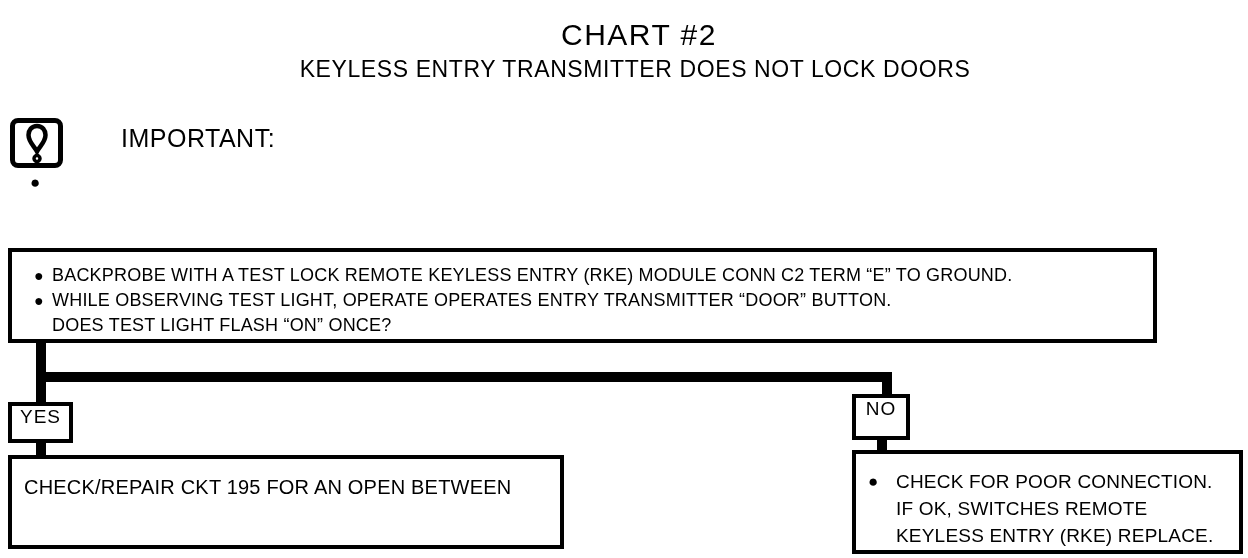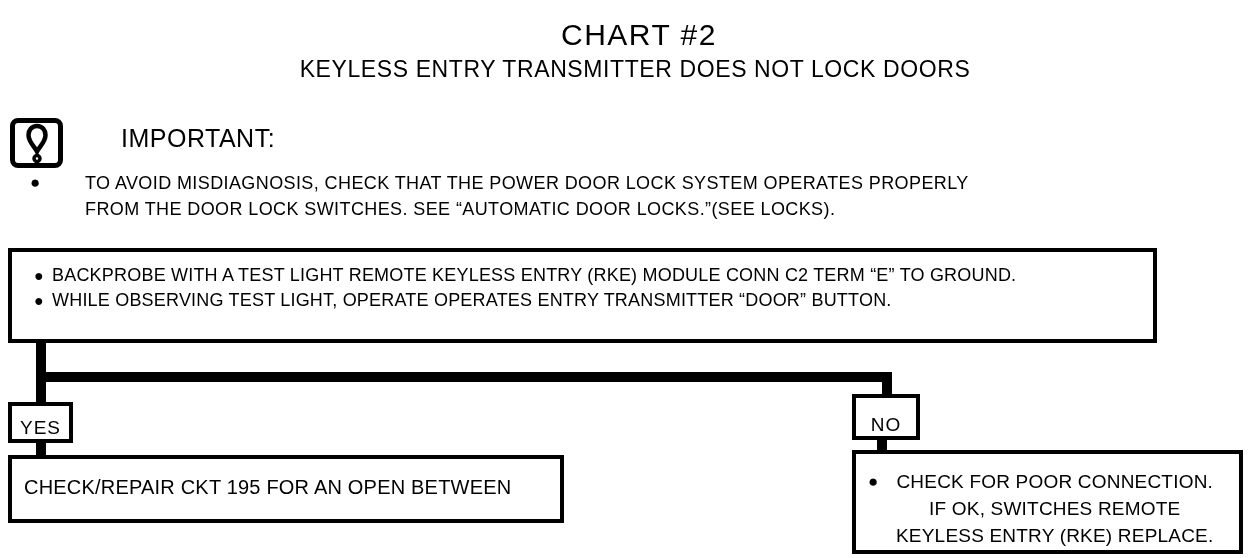--- a/index.html
+++ b/index.html
@@ -58,74 +58,74 @@
   .conn { position:absolute; background:#000; }
   .conn-v-left  { left:36px;  top:341px; width:10px; height:64px; }
   .conn-h       { left:36px;  top:372px; width:856px; height:10px; }
   .conn-v-right { left:882px; top:372px; width:10px; height:26px; }
   .conn-stub-yes{ left:36px;  top:440px; width:10px; height:18px; }
   .conn-stub-no { left:877px; top:437px; width:10px; height:16px; }
   
   .decision-box {
     position:absolute;
     border:4px solid #000; background:#fff;
-    display:flex; align-items:flex-end; justify-content:center;
+    display:flex; align-items:flex-start; justify-content:center;
     font-size:19px; letter-spacing:1px;
   }
   .yes-box { left:8px;  top:402px; width:65px; height:41px; }
-  .no-box  { left:852px; top:394px; width:68px; height:46px; }
+  .no-box  { left:852px; top:394px; width:58px; height:46px; }
   
   .result-left {
     position:absolute; left:8px; top:455px;
-    width:556px; height:68px;
+    width:556px; height:94px;
     border:4px solid #000; background:#fff;
     padding:13px 0 0 12px;
     font-size:20px; line-height:30px; letter-spacing:0.2px;
   }
   .result-right {
     position:absolute; left:852px; top:450px;
     width:391px; height:104px;
     border:4px solid #000; background:#fff;
     display:flex; padding-top:14px;
   }
   .result-right .bullet { width:40px; padding-left:12px; font-size:17px; line-height:27px; }
-  .result-right .lines  { font-size:19px; line-height:27px; letter-spacing:0.2px;text-align:center; }
+  .result-right .lines  { font-size:19px; line-height:27px; letter-spacing:0.2px; }
 </style>
 </head>
 <body>
 
 <div class="page">
 
   <div class="chart-title">CHART #2</div>
   <div class="chart-subtitle">KEYLESS ENTRY TRANSMITTER DOES NOT LOCK DOORS</div>
 
   <div class="icon-box">
     <svg width="26" height="40" viewBox="0 0 26 40">
       <path d="M13 3 C18.5 3 21.5 7.5 21.5 12 C21.5 19 15.5 23.5 13 28.5 C10.5 23.5 4.5 19 4.5 12 C4.5 7.5 7.5 3 13 3 Z" fill="none" stroke="#000" stroke-width="4.5"></path>
       <circle cx="13" cy="35.5" r="3" fill="none" stroke="#000" stroke-width="3.5"></circle>
     </svg>
   </div>
   <div class="important-label">IMPORTANT:</div>
 
   <div class="important-item">
     <span class="bullet">●</span>
-    <span class="lines">
-      <span>TO AVOID MISDIAGNOSIS, CHECK THAT THE POWER DOOR LOCK SYSTEM OPERATES PROPERLY</span><br>
-      <span>FROM THE DOOR LOCK SWITCHES.  SEE “AUTOMATIC DOOR LOCKS.”(SEE LOCKS).</span>
-    </span>
   </div>
 
   <div class="question-box">
     <div class="q-row">
       <span class="bullet">●</span>
-      <span class="txt">BACKPROBE WITH A TEST LIGHT REMOTE KEYLESS ENTRY (RKE) MODULE CONN C2 TERM “E” TO GROUND.</span>
+      <span class="txt">BACKPROBE WITH A TEST LOCK REMOTE KEYLESS ENTRY (RKE) MODULE CONN C2 TERM “E” TO GROUND.</span>
     </div>
     <div class="q-row">
       <span class="bullet">●</span>
       <span class="txt">WHILE OBSERVING TEST LIGHT, OPERATE OPERATES ENTRY TRANSMITTER “DOOR” BUTTON.</span>
+    </div>
+    <div class="q-row">
+      <span class="bullet"></span>
+      <span class="txt">DOES TEST LIGHT FLASH “ON” ONCE?</span>
     </div>
   </div>
 
   <div class="conn conn-v-left"></div>
   <div class="conn conn-h"></div>
   <div class="conn conn-v-right"></div>
   <div class="conn conn-stub-yes"></div>
   <div class="conn conn-stub-no"></div>
 
   <div class="decision-box yes-box">

